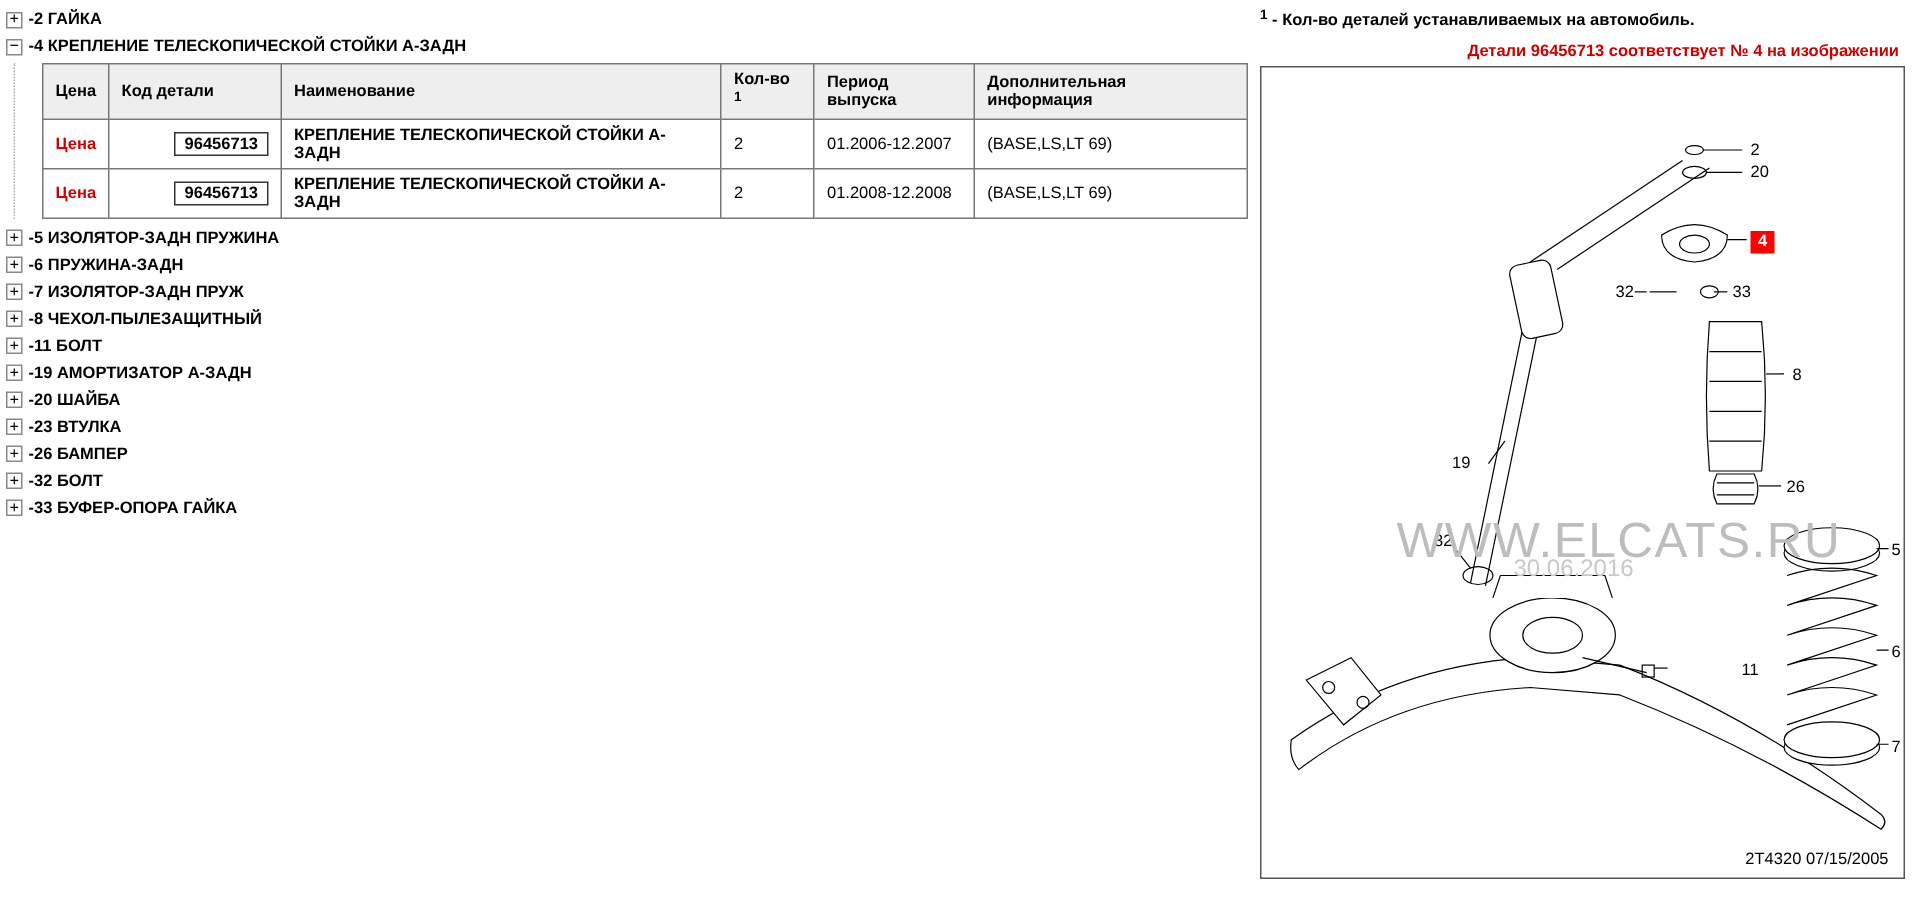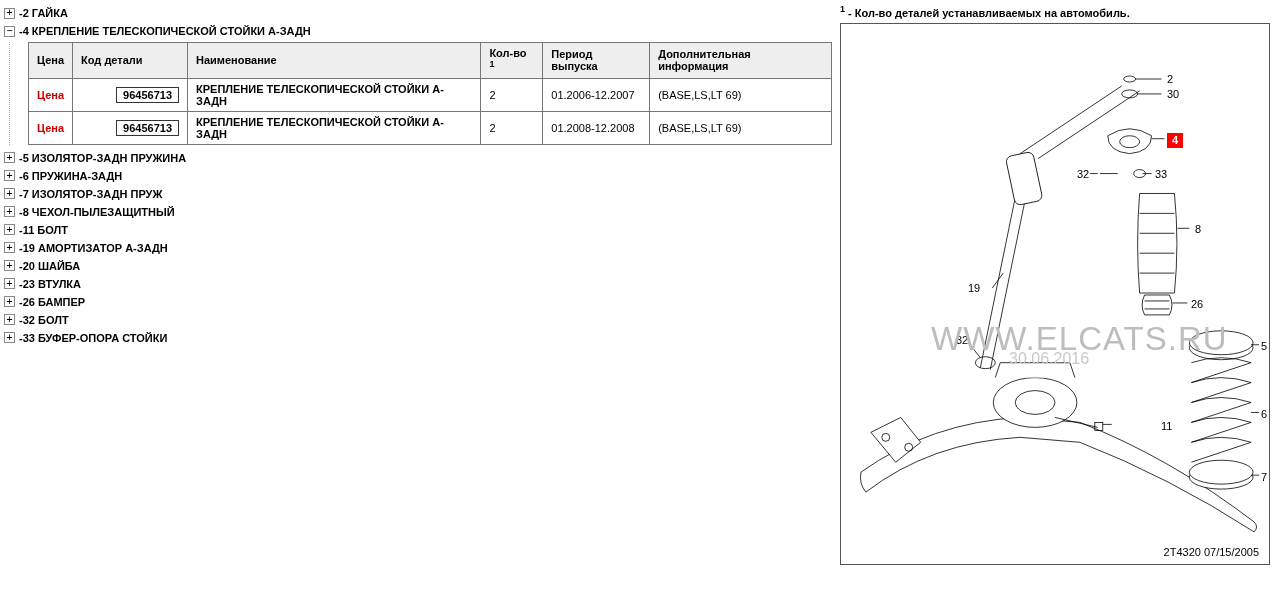--- a/index.html
+++ b/index.html
@@ -113,28 +113,29 @@
     <div class="tree-item">
         <span class="tree-icon">+</span>
         <span><span>-26</span> <span>БАМПЕР</span></span>
       </div>
     <div class="tree-item">
         <span class="tree-icon">+</span>
         <span><span>-32</span> <span>БОЛТ</span></span>
       </div>
     <div class="tree-item">
         <span class="tree-icon">+</span>
-        <span><span>-33</span> <span>БУФЕР-ОПОРА СТОЙКИ</span></span>
+        <span><span>-33</span> <span>БУФЕР-ОПОРА ГАЙКА</span></span>
       </div>
   </div>
 
   <div class="right">
     <div class="legend">
       <b><sup>1</sup></b><b> - Кол-во деталей устанавливаемых на автомобиль.</b>
     </div>
+    <span class="legend-red">Детали 96456713 соответствует № 4 на изображении</span>
 
     <div class="diagram">
       <svg viewBox="0 0 430 542">
         <g stroke="#000" stroke-width="0.8" fill="none">
 
           <path d="M 20 450 Q 90 400 180 395 L 240 400 Q 330 435 415 500 Q 420 505 415 510 Q 330 455 240 420 L 180 415 Q 90 420 25 470 Q 18 462 20 450 Z" fill="#fff"></path>
 
           <path d="M 30 410 L 60 395 L 80 420 L 55 440 Z" fill="#fff"></path>
           <circle cx="45" cy="415" r="4"></circle>
           <circle cx="68" cy="425" r="4"></circle>
@@ -192,21 +193,21 @@
           <line x1="263" y1="402" x2="272" y2="402"></line>
 
           <line x1="180" y1="130" x2="282" y2="62" stroke-dasharray=""></line>
           <line x1="198" y1="135" x2="300" y2="67"></line>
         </g>
       </svg>
 
       <div class="marker" style="top:109px; left:326px;">4</div>
 
       <div class="callout-num" style="top:49px; left:326px;">2</div>
-      <div class="callout-num" style="top:64px; left:326px;">30</div>
+      <div class="callout-num" style="top:64px; left:326px;">20</div>
       <div class="callout-num" style="top:144px; left:314px;">33</div>
       <div class="callout-num" style="top:144px; left:236px;">32</div>
       <div class="callout-num" style="top:199px; left:354px;">8</div>
       <div class="callout-num" style="top:258px; left:127px;">19</div>
       <div class="callout-num" style="top:274px; left:350px;">26</div>
       <div class="callout-num" style="top:310px; left:115px;">32</div>
       <div class="callout-num" style="top:396px; left:276px;margin-left:44px;">11</div>
       <div class="callout-num" style="top:316px; left:420px;">5</div>
       <div class="callout-num" style="top:384px; left:420px;">6</div>
       <div class="callout-num" style="top:447px; left:420px;">7</div>

